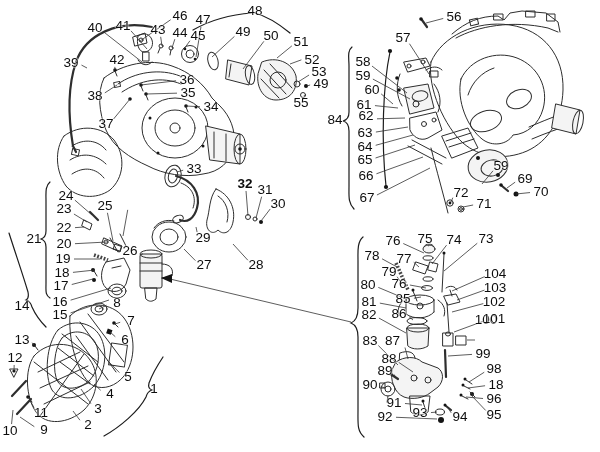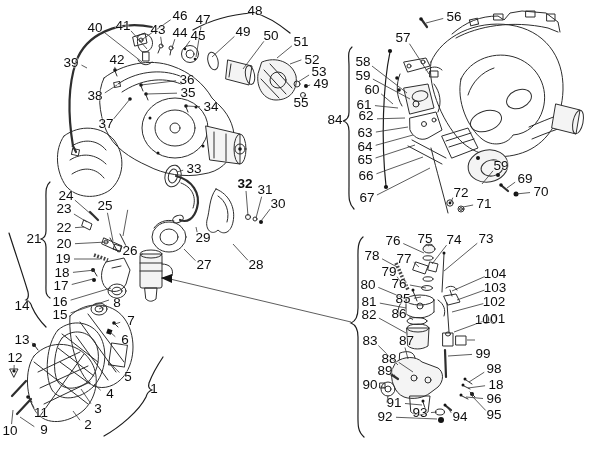--- a/index.html
+++ b/index.html
@@ -506,21 +506,21 @@
       <div class="label" style="left: 404px; top: 259px;">77</div>
       <div class="label" style="left: 372px; top: 256px;">78</div>
       <div class="label" style="left: 389px; top: 272px;">79</div>
       <div class="label" style="left: 399px; top: 284px;">76</div>
       <div class="label" style="left: 368px; top: 285px;">80</div>
       <div class="label" style="left: 403px; top: 299px;">85</div>
       <div class="label" style="left: 369px; top: 302px;">81</div>
       <div class="label" style="left: 369px; top: 315px;">82</div>
       <div class="label" style="left: 399px; top: 314px;">86</div>
       <div class="label" style="left: 370px; top: 341px;">83</div>
-      <div class="label" style="left: 401px; top: 341px; padding-left: 11px;">87</div>
+      <div class="label" style="left: 387px; top: 341px; padding-left: 11px;">87</div>
       <div class="label" style="left: 389px; top: 359px;">88</div>
       <div class="label" style="left: 385px; top: 371px;">89</div>
       <div class="label" style="left: 370px; top: 385px;">90</div>
       <div class="label" style="left: 394px; top: 403px;">91</div>
       <div class="label" style="left: 385px; top: 417px;">92</div>
       <div class="label" style="left: 420px; top: 413px;">93</div>
       <div class="label" style="left: 460px; top: 417px;">94</div>
       <div class="label" style="left: 494px; top: 415px;">95</div>
       <div class="label" style="left: 494px; top: 399px;">96</div>
       <div class="label" style="left: 496px; top: 385px;">18</div>

